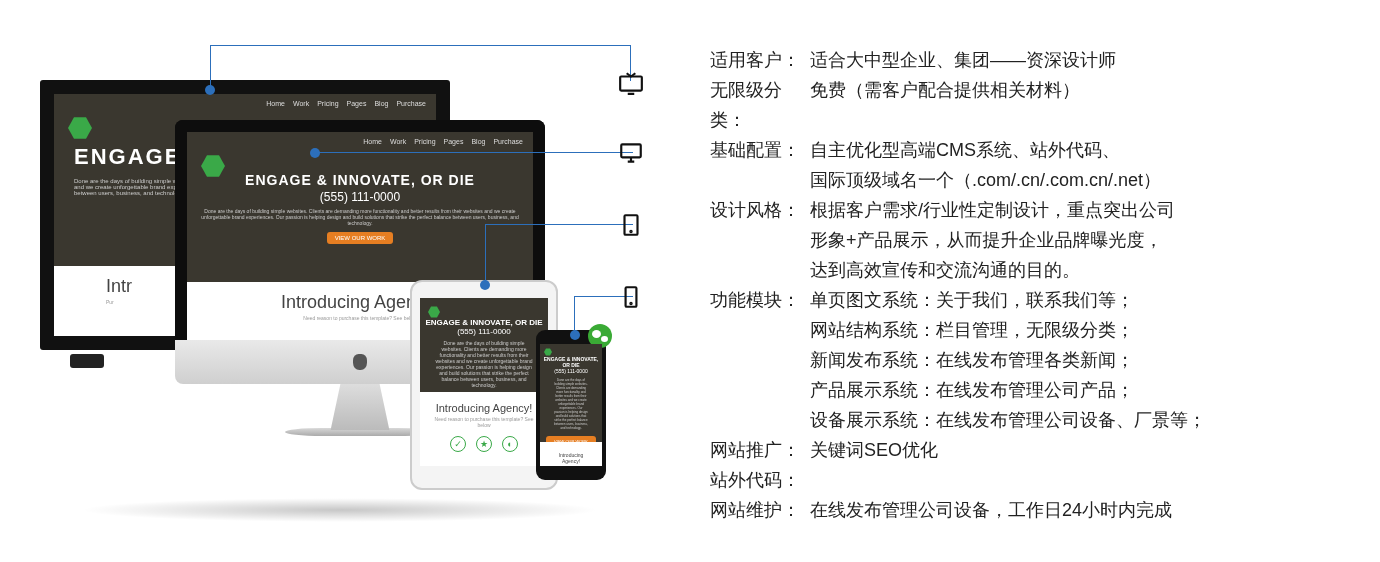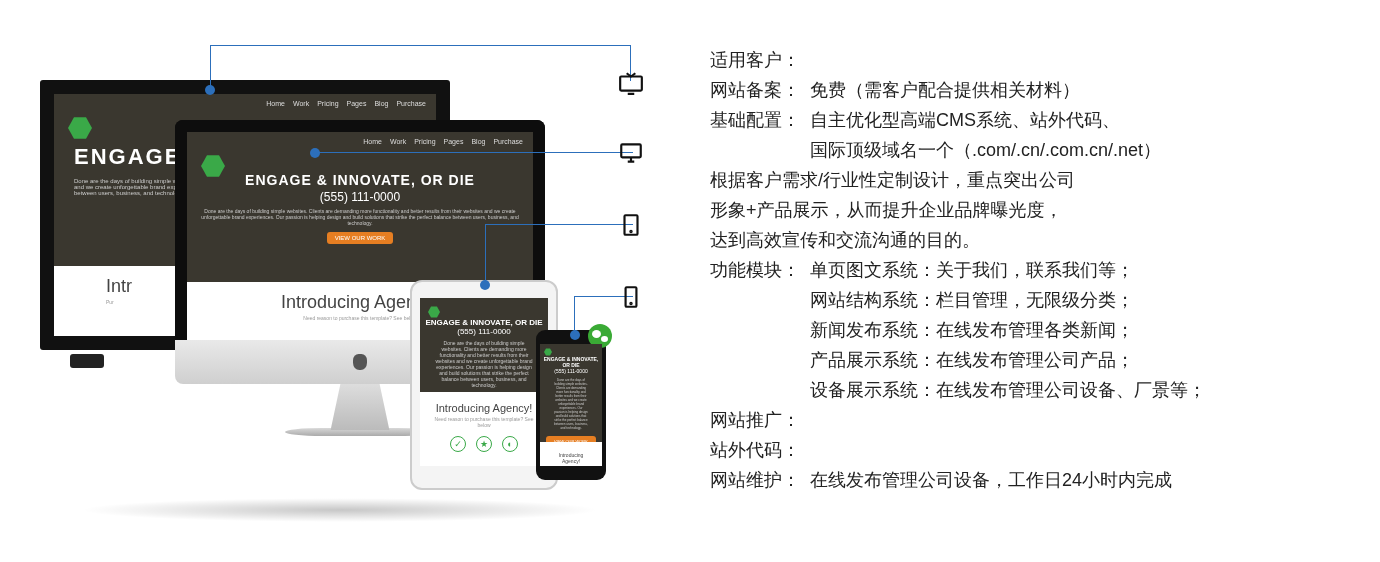--- a/index.html
+++ b/index.html
@@ -201,54 +201,59 @@
             <rect x="7" y="3" width="10" height="18" rx="1"></rect>
             <circle cx="12" cy="18" r=".6" fill="#111"></circle>
           </svg>
       </div>
     </div>
   </div>
 
   <div class="right" id="specs">
       <div class="row">
         <div class="lbl">适用客户：</div>
-      </div>
-      <div class="row">
-        <div class="lbl">网站备案：</div>
+        <div class="val">
+          <div>适合大中型企业、集团——资深设计师</div>
+        </div>
+      </div>
+      <div class="row">
+        <div class="lbl">无限级分类：</div>
         <div class="val">
           <div>免费（需客户配合提供相关材料）</div>
         </div>
       </div>
       <div class="row">
         <div class="lbl">基础配置：</div>
         <div class="val">
           <div>自主优化型高端CMS系统、站外代码、</div>
           <div>国际顶级域名一个（.com/.cn/.com.cn/.net）</div>
         </div>
       </div>
       <div class="row">
+        <div class="lbl">设计风格：</div>
         <div class="val">
           <div>根据客户需求/行业性定制设计，重点突出公司</div>
           <div>形象+产品展示，从而提升企业品牌曝光度，</div>
           <div>达到高效宣传和交流沟通的目的。</div>
         </div>
       </div>
       <div class="row">
         <div class="lbl">功能模块：</div>
         <div class="val">
           <div>单页图文系统：关于我们，联系我们等；</div>
           <div>网站结构系统：栏目管理，无限级分类；</div>
           <div>新闻发布系统：在线发布管理各类新闻；</div>
           <div>产品展示系统：在线发布管理公司产品；</div>
           <div>设备展示系统：在线发布管理公司设备、厂景等；</div>
         </div>
       </div>
       <div class="row">
         <div class="lbl">网站推广：</div>
         <div class="val">
+          <div>关键词SEO优化</div>
         </div>
       </div>
       <div class="row">
         <div class="lbl">站外代码：</div>
       </div>
       <div class="row">
         <div class="lbl">网站维护：</div>
         <div class="val">
           <div>在线发布管理公司设备，工作日24小时内完成</div>
         </div>

